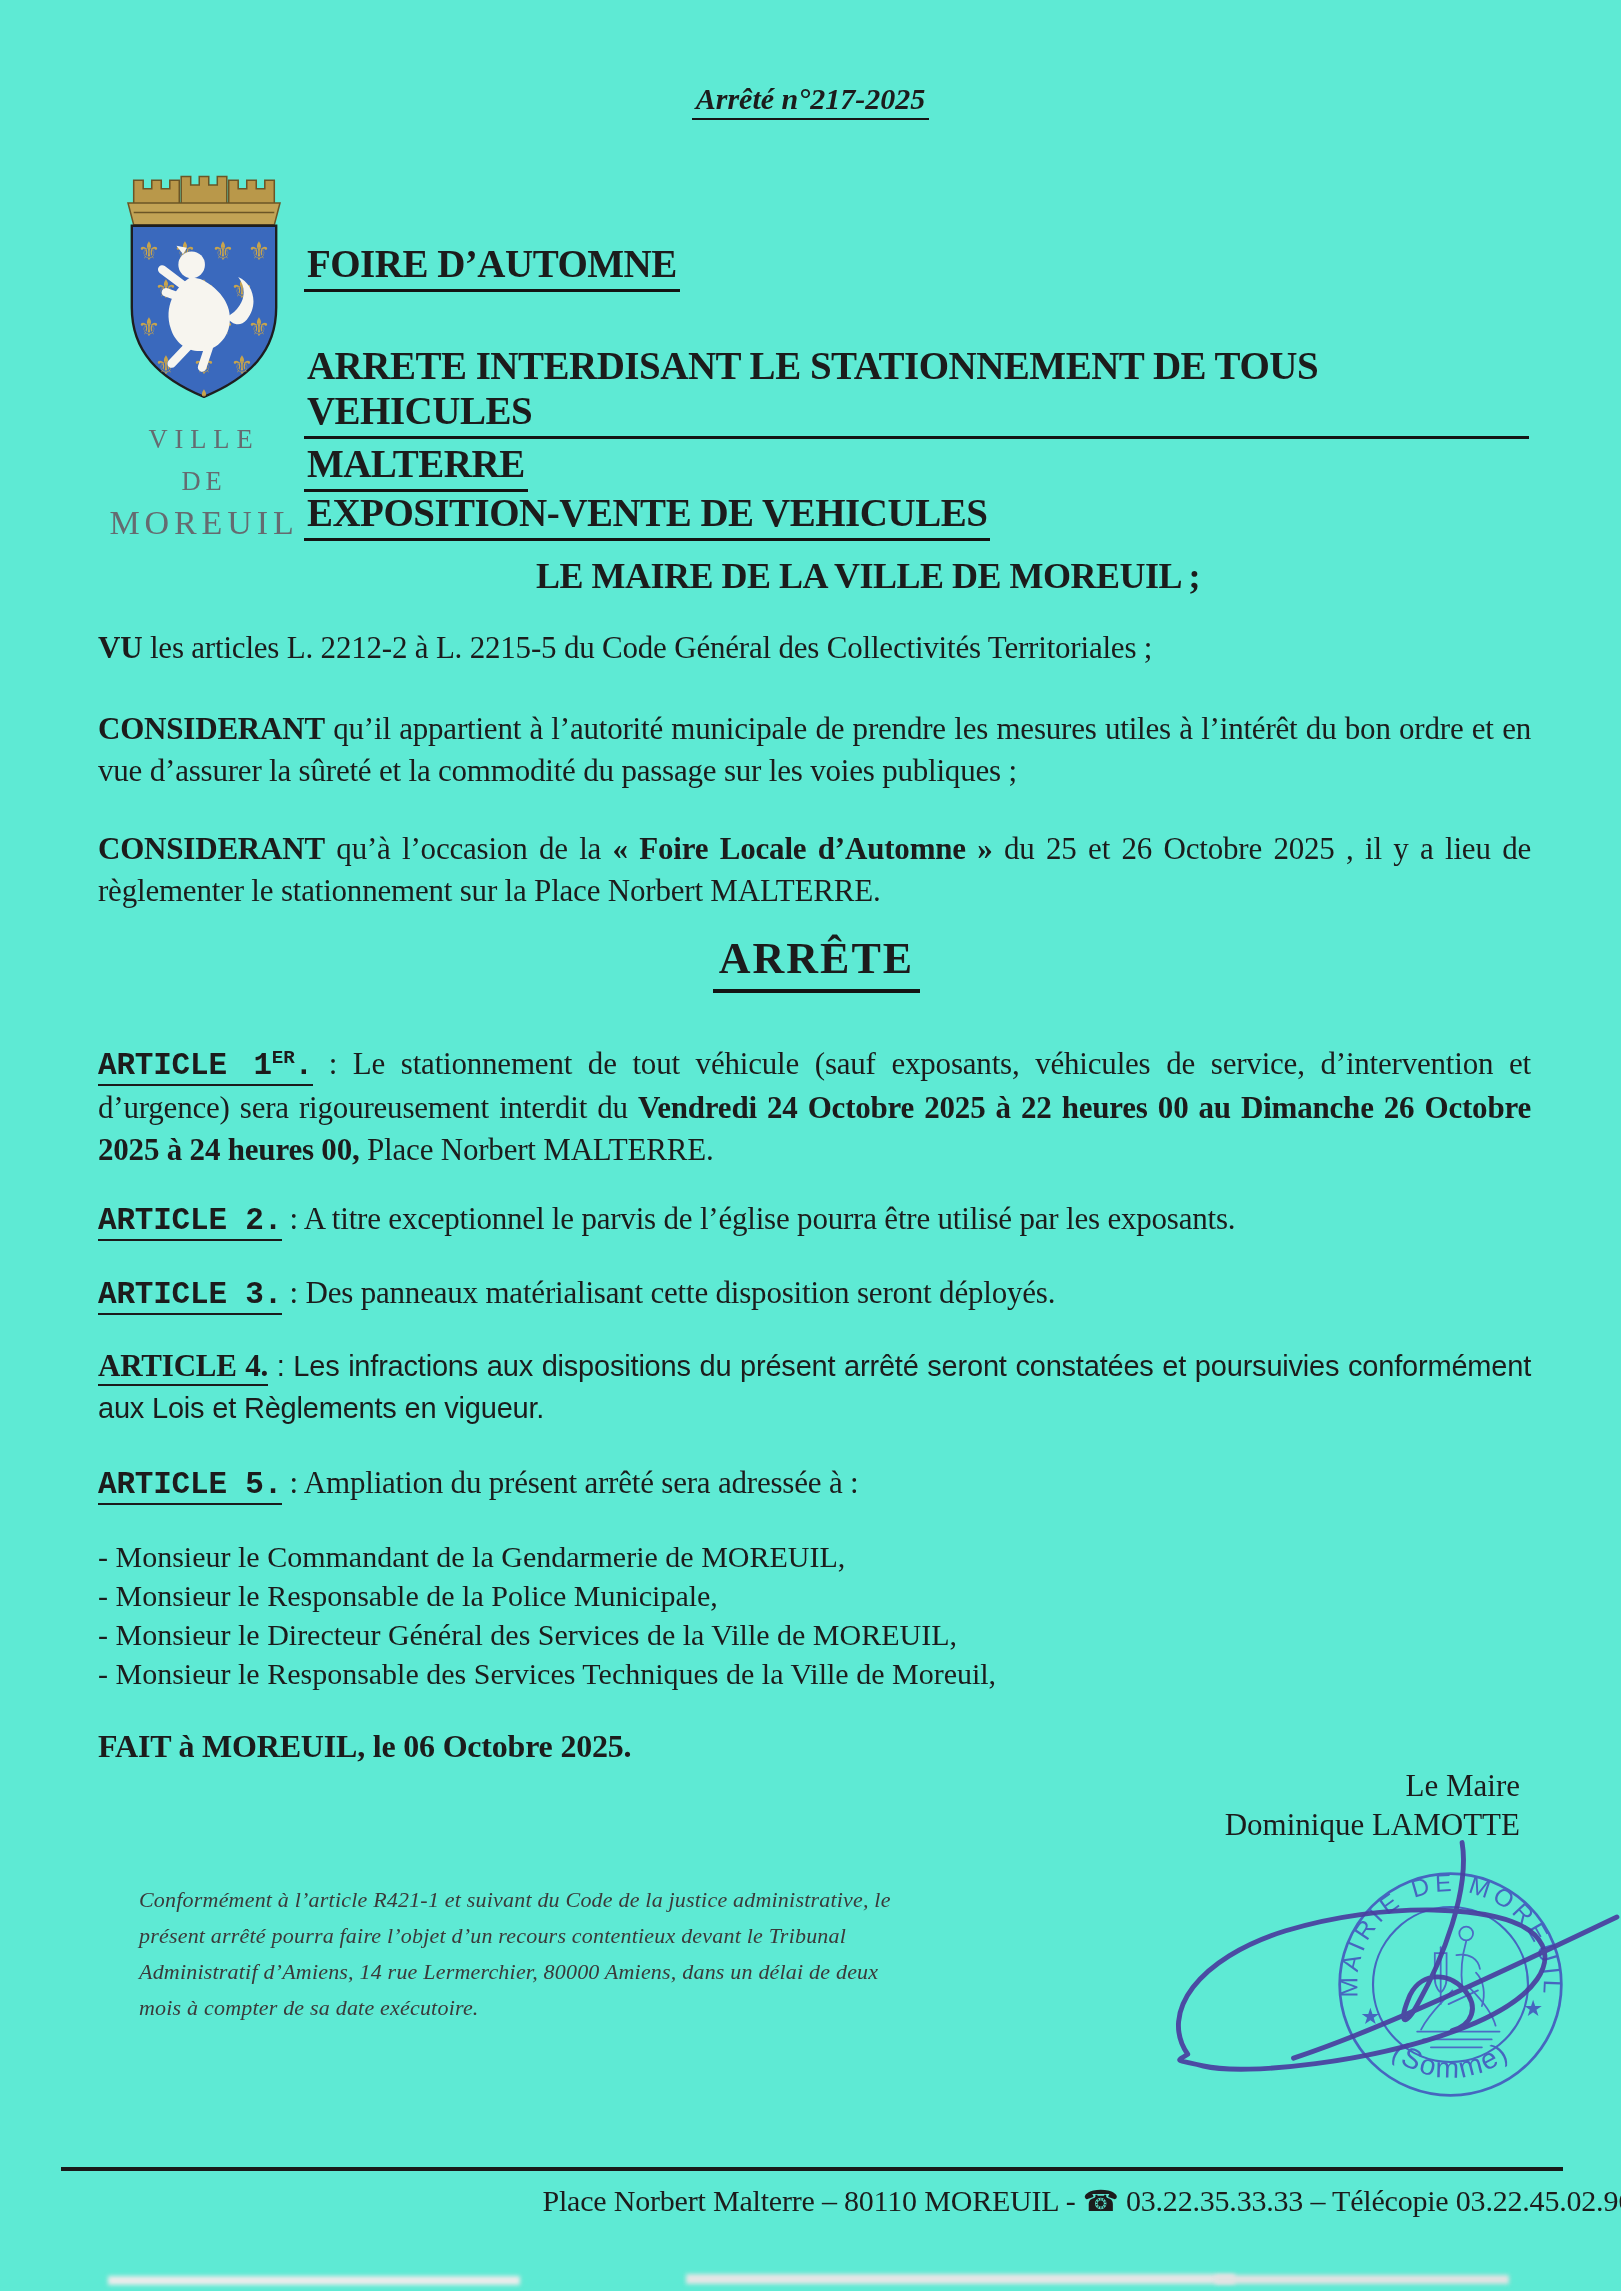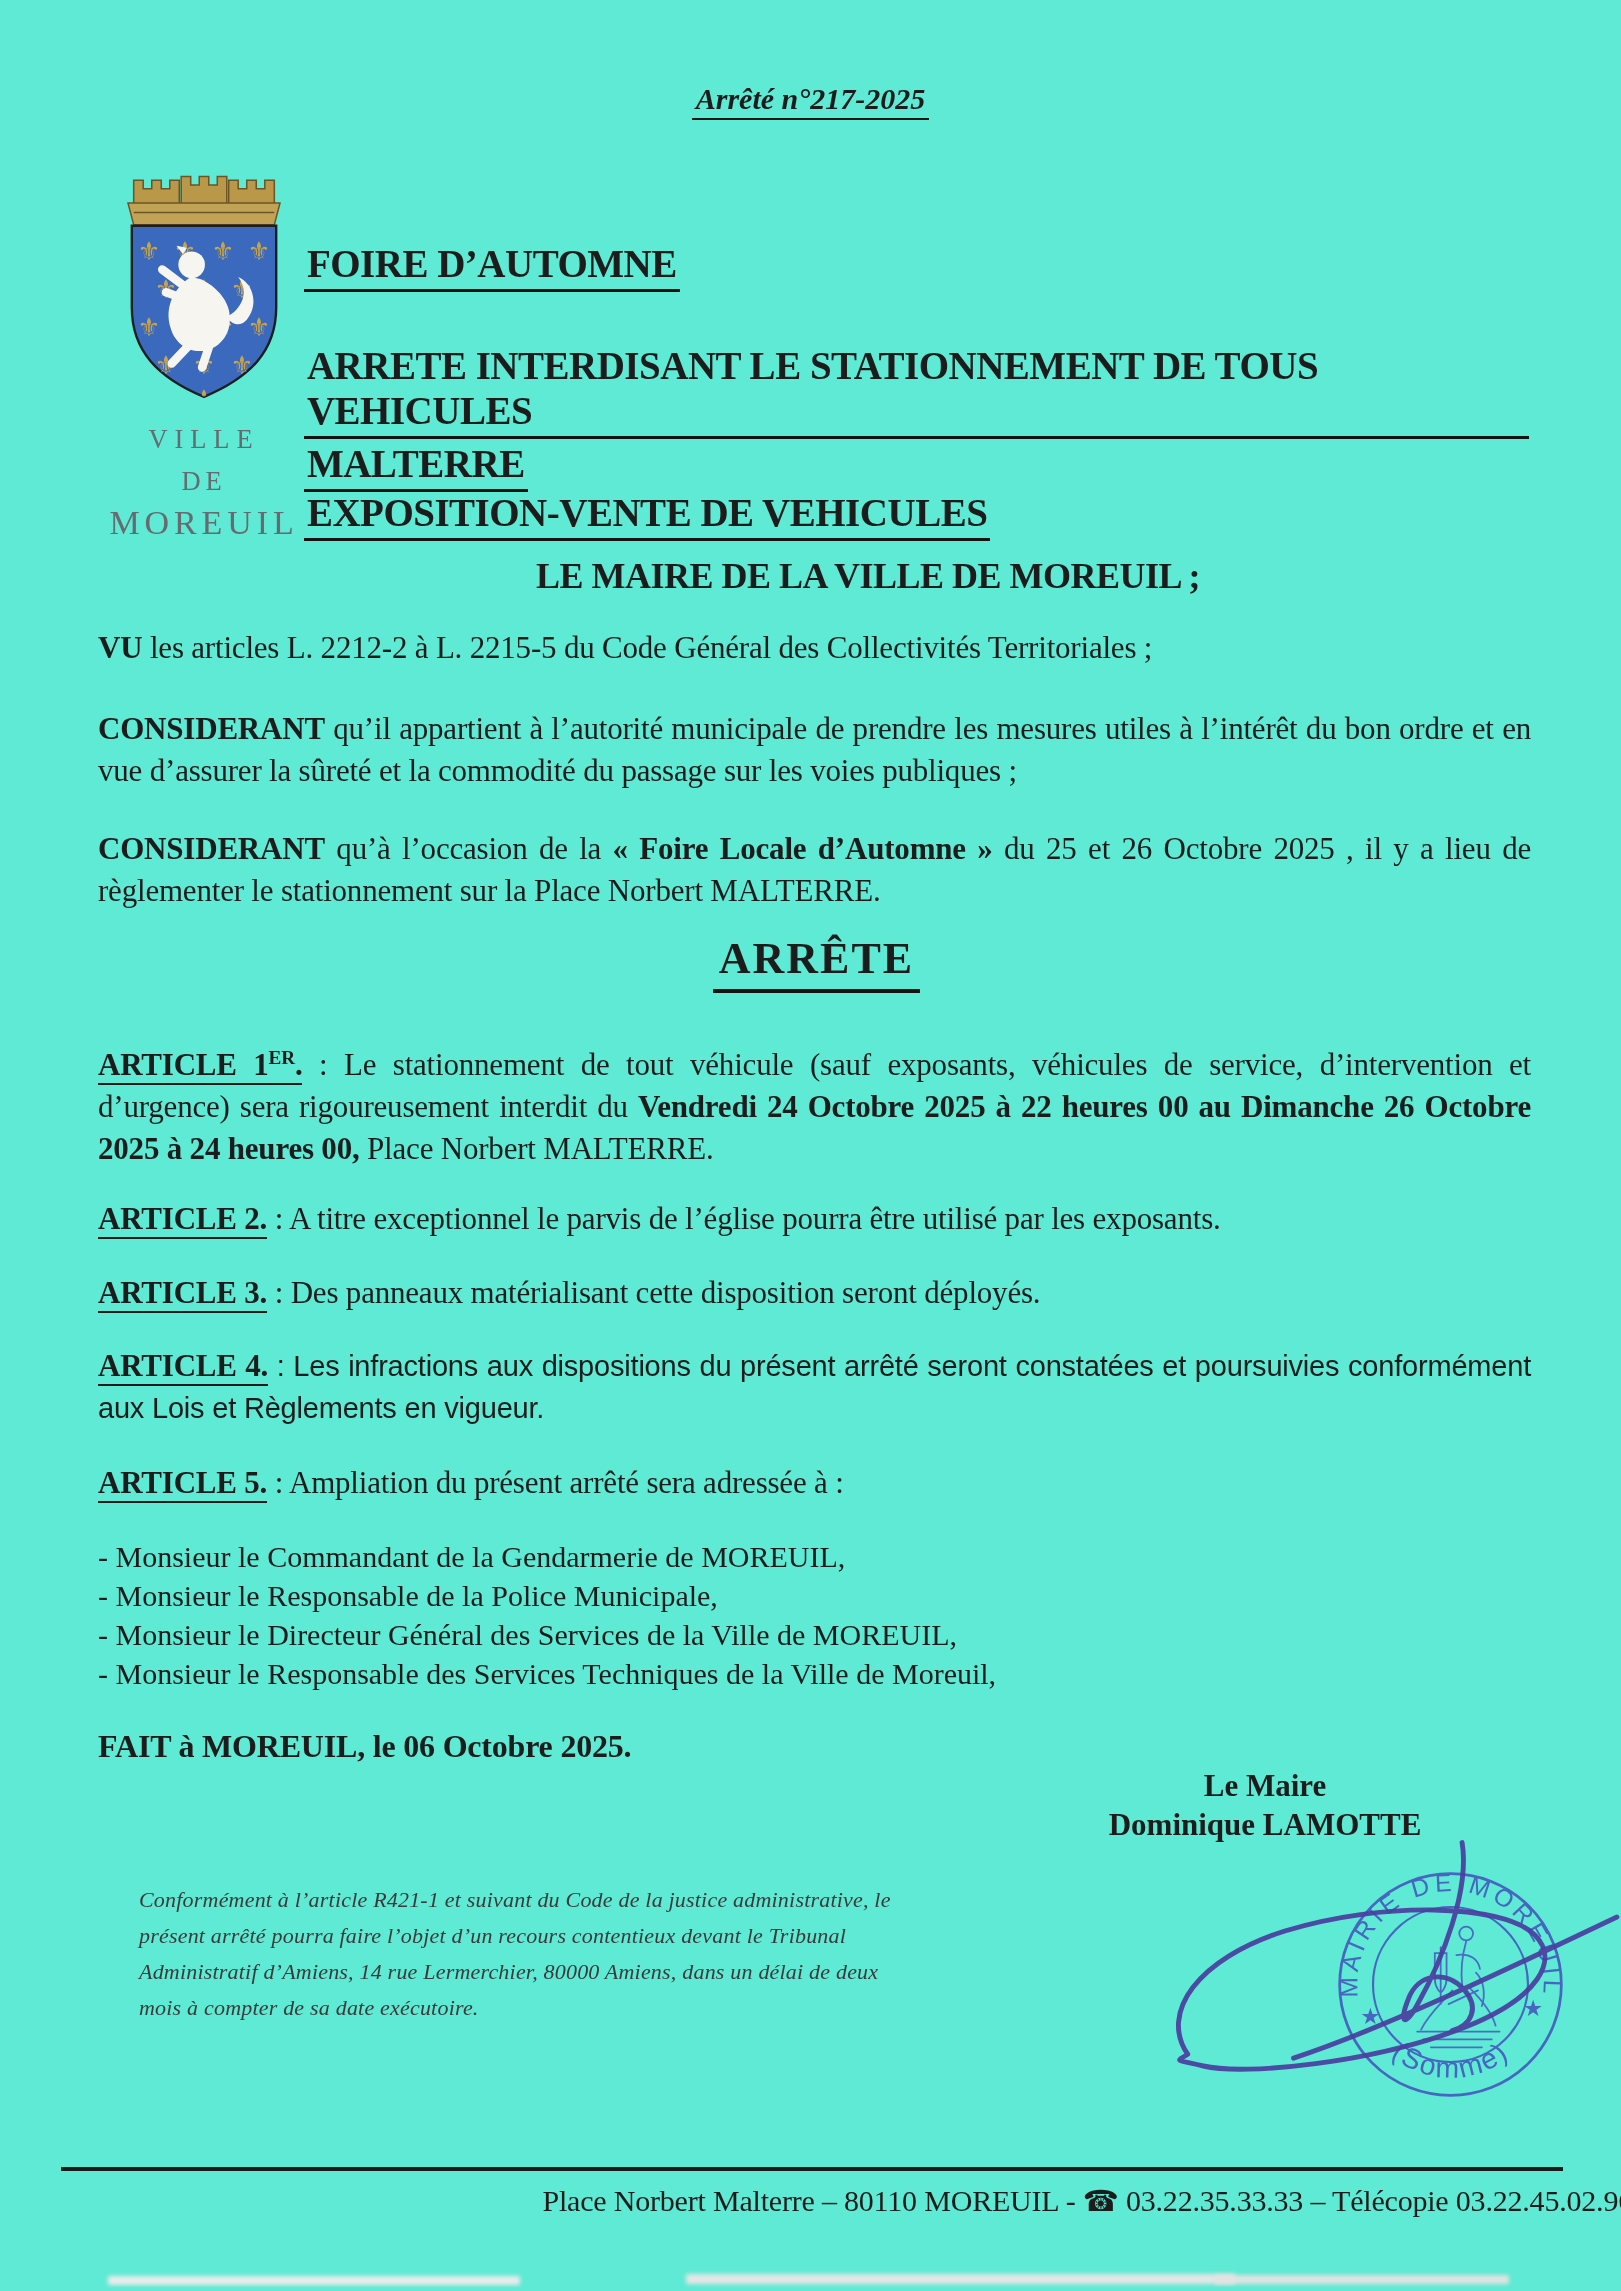--- a/index.html
+++ b/index.html
@@ -34,32 +34,32 @@
   
   .para{position:absolute;left:98px;width:1433px;font-size:31px;line-height:42px;
     text-align:justify;letter-spacing:-0.2px;}
   .p-vu{top:627px;}
   .p-cons1{top:708px;}
   .p-cons2{top:828px;}
   .b{font-weight:700;}
   .arrete-h{position:absolute;top:933px;left:5.9px;width:1621px;text-align:center;}
   .arrete-h span{display:inline-block;font-weight:700;font-size:44px;letter-spacing:2px;
     border-bottom:4.9px solid #141414;padding:0 5.9px 4.9px 5.9px;}
-  .article-label{font-weight:700;border-bottom:2.9px solid #1b1b1b;padding-bottom:1px;}
+  .article-label{font-weight:700;border-bottom:2.9px solid #1b1b1b;padding-bottom:1px;font-family:Liberation Mono, monospace;}
   .sup{font-size:0.62em;vertical-align:super;font-weight:700;}
   .p-a1{top:1037px;}
   .p-a2{top:1198px;}
   .p-a3{top:1272px;}
   .p-a4{top:1345px;font-family:"Liberation Sans","DejaVu Sans",sans-serif;font-size:29px;}
   .p-a4 .article-label{font-family:"Liberation Serif","DejaVu Serif",serif;font-size:31px;}
   .p-a5{top:1462px;}
   .recips{position:absolute;left:98px;top:1537px;width:1470px;font-size:30px;line-height:39px;}
   .p-fait{top:1725px;font-weight:700;font-size:32px;}
-  .signer{position:absolute;left:1010px;top:1766px;width:510px;text-align:center;
-    font-weight:700;font-size:31px;line-height:39px;}
+  .signer{position:absolute;left:1010px;top:1766px;width:510px;text-align:right;
+    font-weight:400;font-size:31px;line-height:39px;}
   .legal{position:absolute;left:139px;top:1882px;width:784px;font-style:italic;
     font-size:22px;line-height:36px;color:#3a3a3a;letter-spacing:0.2px;}
   
   .stamp{position:absolute;left:1323px;top:1857px;opacity:0.88;}
   .stamp text{font-family:"Liberation Sans","DejaVu Sans",sans-serif;}
   .signature{position:absolute;left:921px;top:1821px;opacity:0.92;}
   
   .footer-rule{position:absolute;top:2167px;left:61px;width:1502px;height:3.9px;background:#1a1a1a;}
   .footer{position:absolute;top:2184px;left:12px;width:1621px;text-align:right;
     font-size:30px;letter-spacing:-0.2px;}

